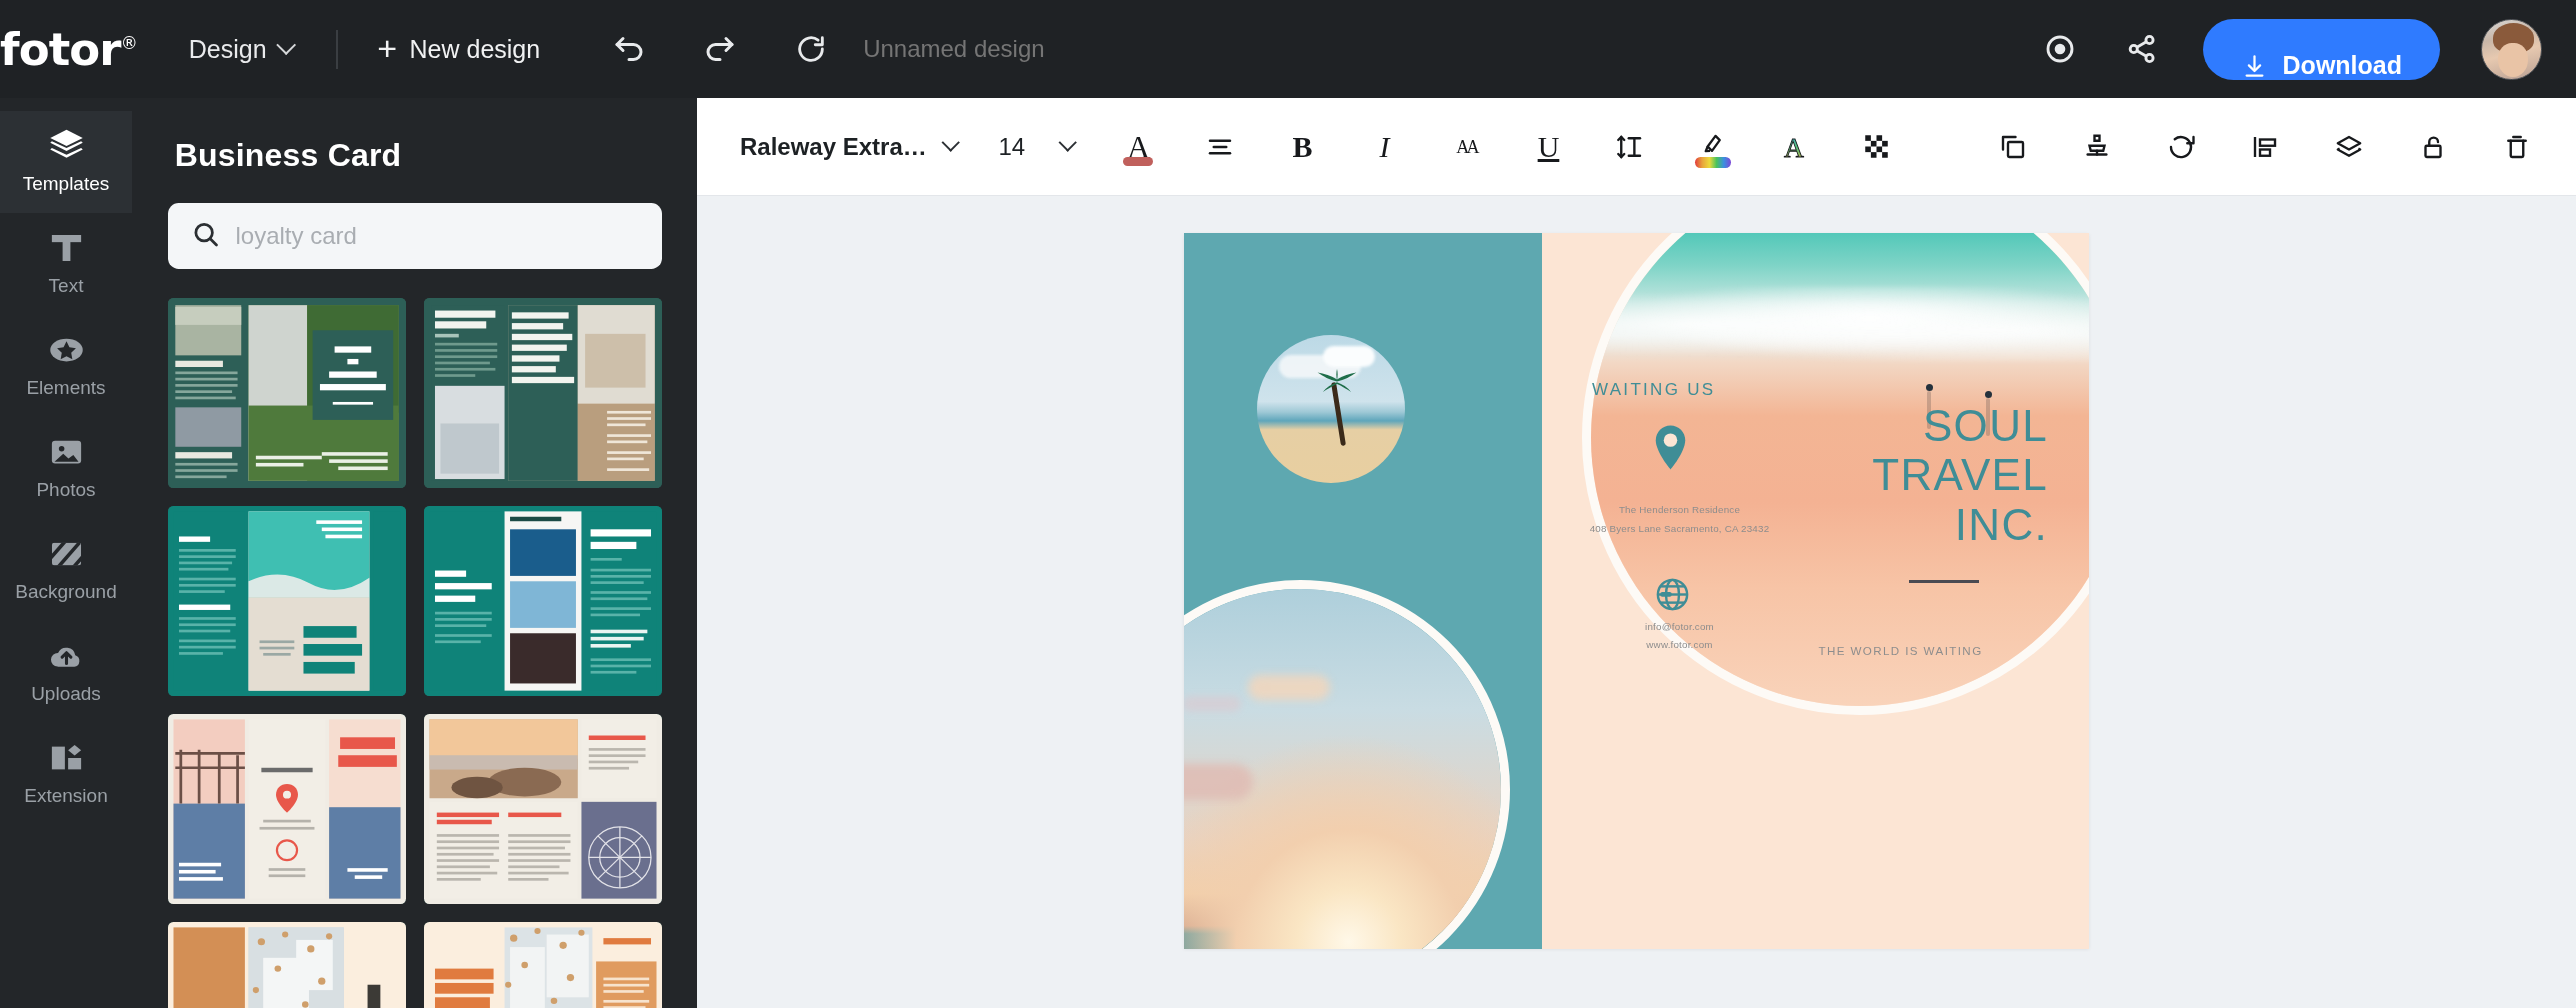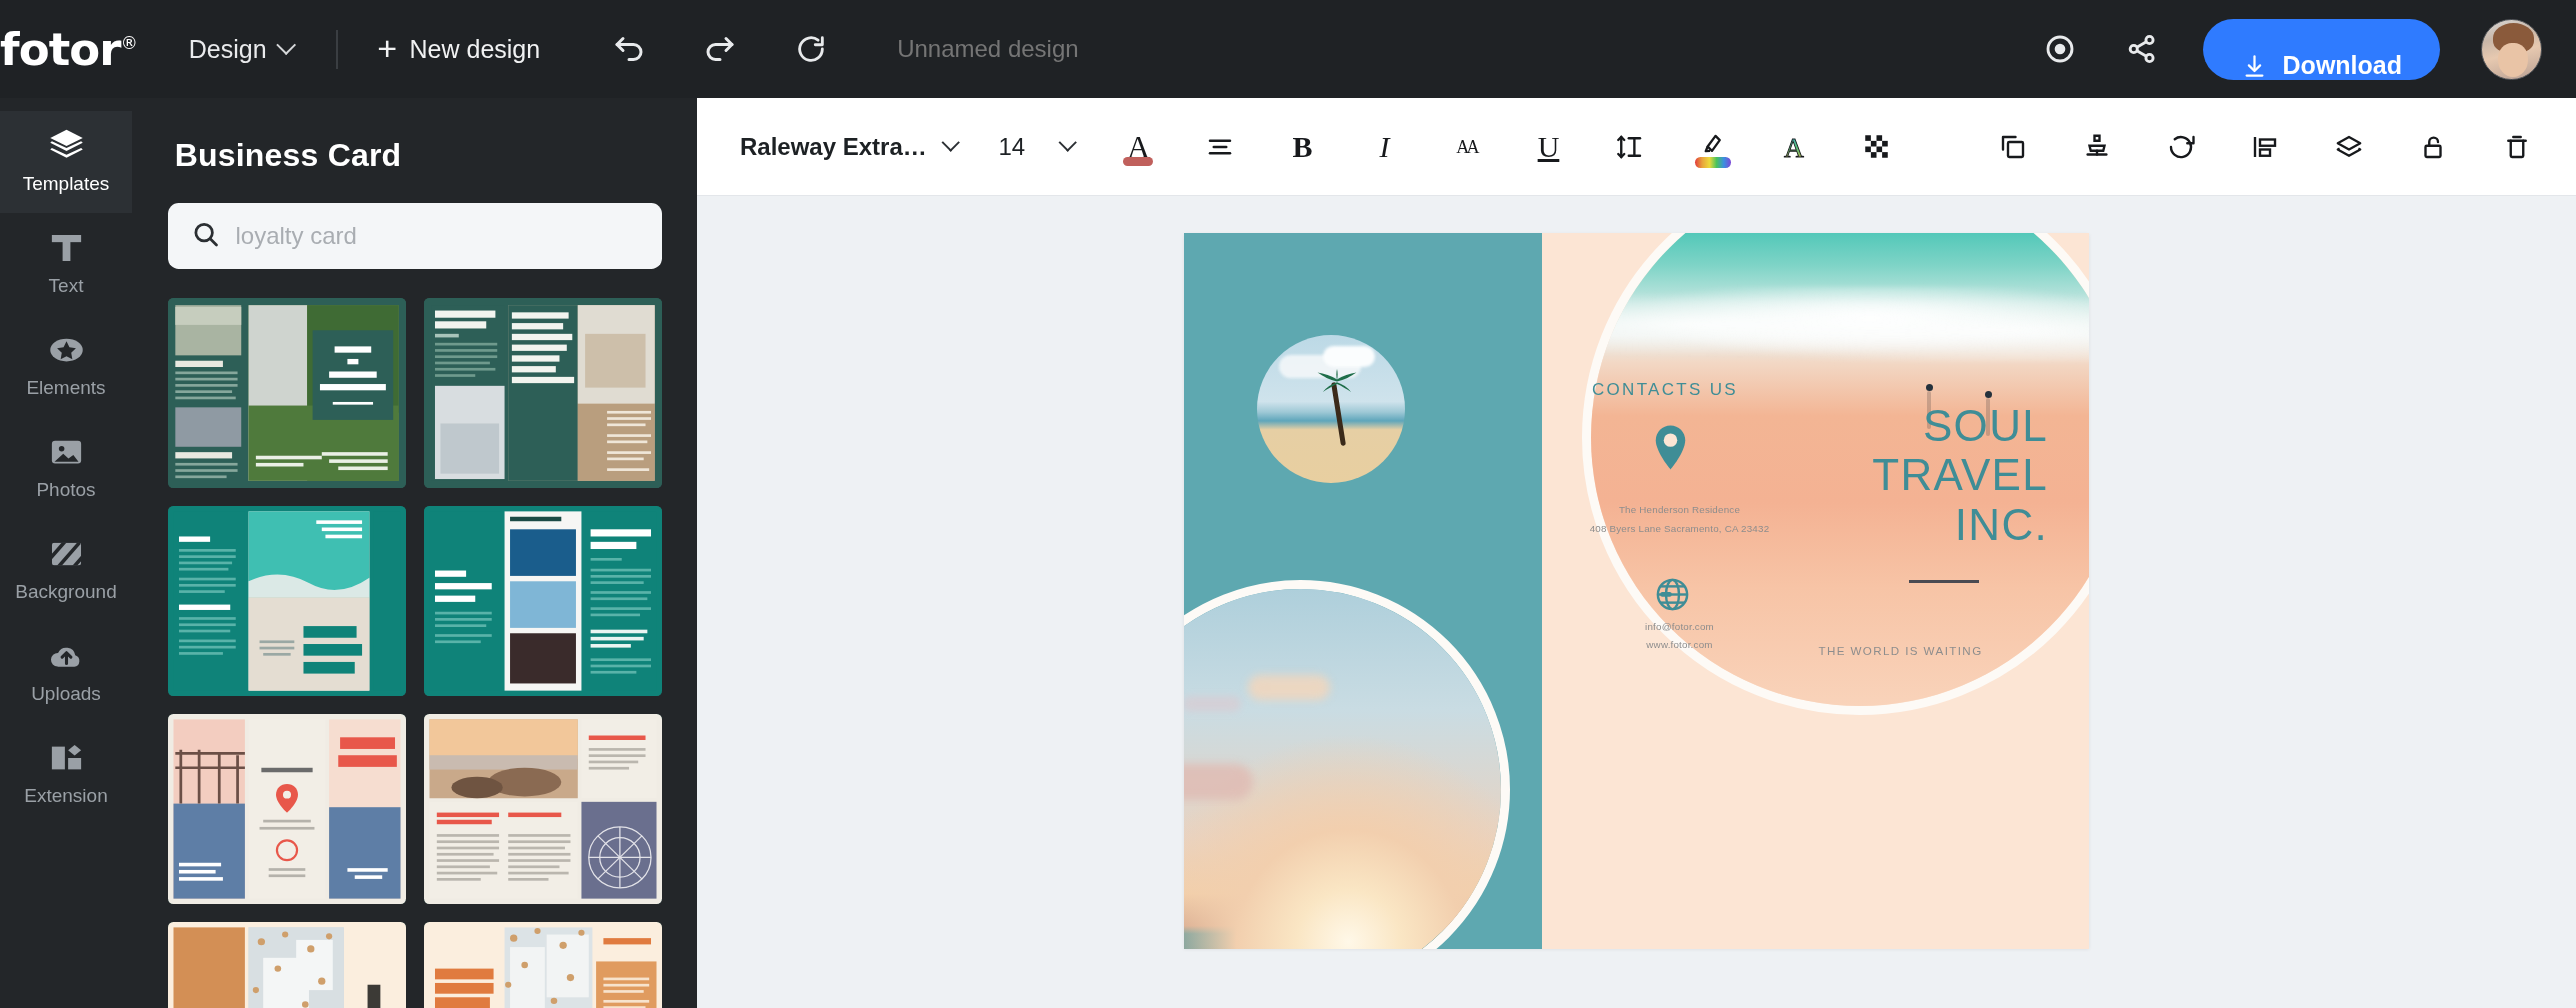--- a/index.html
+++ b/index.html
@@ -19,21 +19,21 @@
   .logo { color: #fff; font-size: 45px; font-weight: 700; letter-spacing: -0.9px; position: relative; font-family: "DejaVu Sans", sans-serif; }
   .logo .reg { font-size: 17px; vertical-align: super; font-weight: 400; }
   .design-menu { display:flex; align-items:center; gap:12.5px; margin-left: 52px; color:#e9eaec; font-size: 25px; cursor:pointer; }
   .chev { display:inline-block; width:14.3px; height:14.3px; border-right:2.7px solid #d6d8da; border-bottom:2.7px solid #d6d8da; transform: rotate(45deg) translate(-2.7px,-2.7px); }
   .vdiv { width:1.8px; height:39px; background:#3a3e42; margin-left:43px; }
   .new-design { display:flex; align-items:center; gap:12.5px; margin-left:39px; color:#f1f2f3; font-size:25px; cursor:pointer; }
   .plusicon { font-size:34px; line-height:0.8; font-weight:300; }
   .histbtns { display:flex; align-items:center; gap:50px; margin-left:68px; }
   .ic { width:41px; height:41px; display:flex; align-items:center; justify-content:center; cursor:pointer; }
   .ic svg { display:block; }
-  .docname { margin-left:66px; color:#8b9096; font-size:24px; background:transparent; border:none; outline:none; width:376px; font-family:"Liberation Sans",sans-serif; }
+  .docname { margin-left:32px; color:#8b9096; font-size:24px; background:transparent; border:none; outline:none; width:376px; font-family:"Liberation Sans",sans-serif; }
   .topright { margin-left:auto; display:flex; align-items:center; gap:41px; margin-right:34px; }
   .dlbtn {
     display:flex; align-items:flex-end; gap:14.3px; background:#2f7bff; color:#fff;
     border:none; border-radius:32px; height:61px; padding:0 38px; font-size:25px;
     font-weight:700; cursor:pointer; font-family:"Liberation Sans",sans-serif;
   }
   .avatar { width:61px; height:61px; border-radius:50%; overflow:hidden; cursor:pointer;
     background:linear-gradient(165deg,#d9d9d9 0%,#c9b7a8 30%,#e7c9b0 55%,#b9a093 100%);
     border:1.8px solid #55585c; position:relative; }
   .avatar::before { content:""; position:absolute; left:10.7px; top:3.6px; width:41px; height:30px;
@@ -819,21 +819,21 @@
           <div class="card-right">
             <div class="beach-circ">
               <div class="beach-inner"></div>
               <div class="foam"></div>
               <div class="person" style="left:335px; top:215px;"></div>
               <div class="shadow" style="left:336px; top:222px;"></div>
               <div class="person" style="left:394px; top:222px;"></div>
               <div class="shadow" style="left:395px; top:229px;"></div>
             </div>
 
-            <div class="contacts-title">CONTACTS US</div>
+            <div class="contacts-title">WAITING US</div>
 
             <span class="pin">
               <svg width="39" height="47" viewBox="0 0 24 30">
                   <path d="M12 1C6.8 1 2.6 5.2 2.6 10.4 2.6 18 12 29 12 29S21.4 18 21.4 10.4C21.4 5.2 17.2 1 12 1z" fill="#3f8d96"></path>
                   <circle cx="12" cy="10.3" r="4.3" fill="#fce5d4"></circle>
                 </svg>
             </span>
 
             <div class="addr">
               <div>The Henderson Residence</div>

